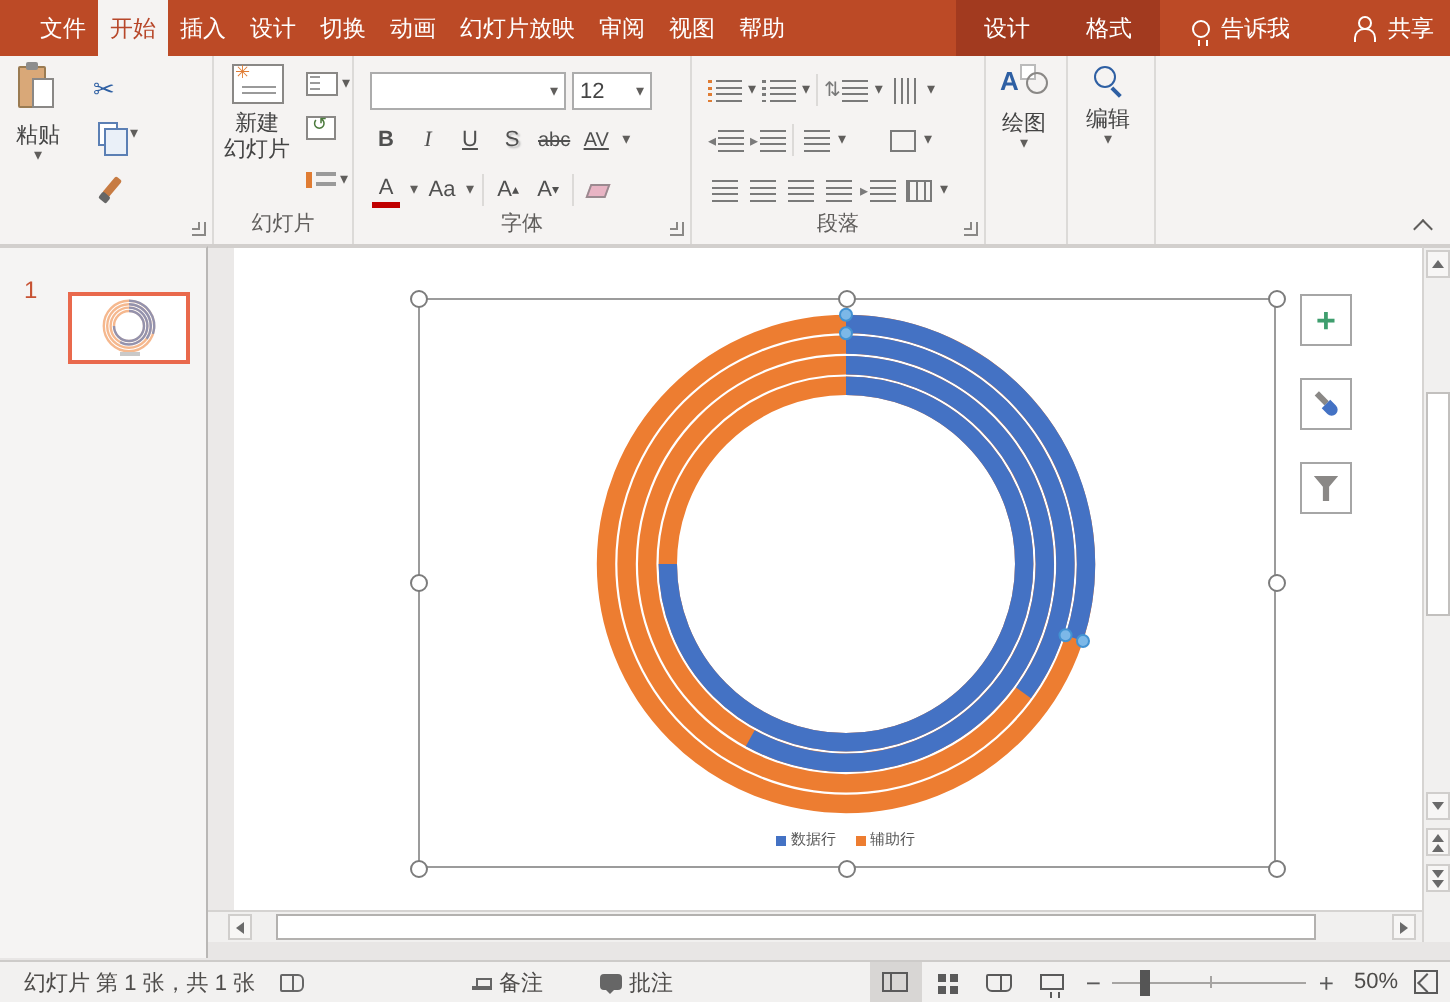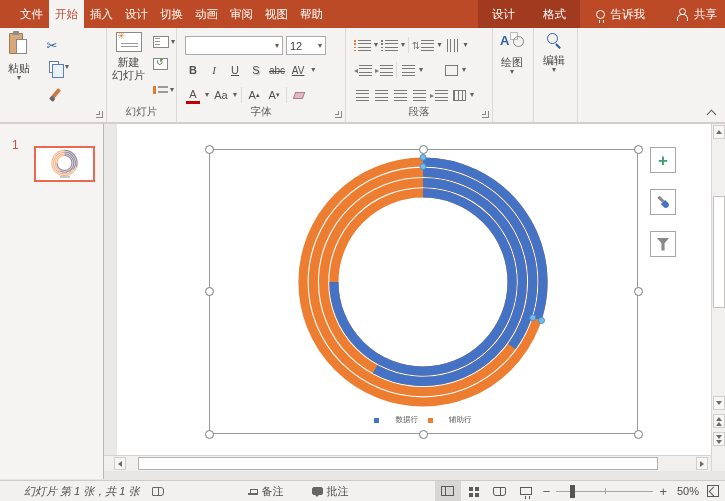--- a/index.html
+++ b/index.html
@@ -87,21 +87,21 @@
   #slide-num { position:absolute; left:12px; top:14px; color:#C75233; font-size:12px; }
   #thumb1 { position:absolute; left:34px; top:22px; width:61px; height:36px; background:#fff; border:2px solid #E9694C; cursor:pointer; }
   #thumb-legend { position:absolute; left:24px; bottom:2px; width:10px; height:2px; background:#c9c9c9; }
 
   #canvas { position:absolute; left:104px; top:123px; width:607px; height:332px; background:#EBE9E8; border-top:1px solid #D2CFCD; overflow:hidden; }
   #slide { position:absolute; left:13px; top:0; right:0; bottom:0; background:#fff; }
   #chart-svg { position:absolute; left:0; top:0; }
   #sel-rect { position:absolute; left:105px; top:25px; width:429px; height:285px; border:1px solid #9B9B9B; }
   .handle { position:absolute; width:9px; height:9px; background:#fff; border:1px solid #7C7C7C; border-radius:50%; cursor:pointer; }
   #legend { position:absolute; left:219px; top:291px; width:200px; text-align:center; font-size:7.5px; color:#595959; white-space:nowrap; }
-  .lg-item { display:inline-flex; align-items:center; gap:16px; margin:0 4px; }
+  .lg-item { display:inline-flex; align-items:center; gap:2px; margin:0 4px; }
   .lg-sq { width:5px; height:5px; display:inline-block; }
   .side-btn { position:absolute; left:546px; width:26px; height:26px; background:#fff; border:1px solid #A6A6A6; display:flex; align-items:center; justify-content:center; cursor:pointer; }
   .ico-chartplus { color:#3F9E6E; font-size:17px; font-weight:bold; line-height:17px; }
   .ico-brush { width:6px; height:14px; transform:rotate(-45deg); position:relative; }
   .ico-brush:before { content:""; position:absolute; left:1.5px; top:0; width:3px; height:7px; background:#8A8886; }
   .ico-brush:after { content:""; position:absolute; left:0; top:7px; width:6px; height:7px; background:#4472C4; border-radius:0 0 3px 3px; }
   .ico-funnel { width:13px; height:13px; background:#8A8886; clip-path:polygon(0 0,100% 0,62% 45%,62% 100%,38% 100%,38% 45%); }
 
   
   #vscroll { position:absolute; left:711px; top:123px; width:14px; height:348px; background:#F1F0EF; border-left:1px solid #D6D4D2; border-top:1px solid #D2CFCD; }
@@ -150,20 +150,21 @@
 </head>
 <body>
 
 <div id="tabbar">
   <div class="tab">文件</div>
   <div class="tab active">开始</div>
   <div class="tab">插入</div>
   <div class="tab">设计</div>
   <div class="tab">切换</div>
   <div class="tab">动画</div>
+  <div class="tab">幻灯片放映</div>
   <div class="tab">审阅</div>
   <div class="tab">视图</div>
   <div class="tab">帮助</div>
   <div id="ctx-tabs">
     <div class="tab">设计</div>
     <div class="tab">格式</div>
   </div>
   <div id="tb-right">
     <span class="bulb"></span>
     <span style="margin-right:26px;">告诉我</span>
@@ -440,21 +441,21 @@
   <div class="sc-btn" id="h-left">
       <span class="tri left"></span>
     </div>
   <div id="h-thumb"></div>
   <div class="sc-btn" id="h-right">
       <span class="tri right"></span>
     </div>
 </div>
 
 <div id="statusbar">
-  <div class="sitem" style="padding-left:24px;font-style:italic;">幻灯片 第 1 张，共 1 张</div>
+  <div class="sitem" style="padding-left:12px;">幻灯片 第 1 张，共 1 张</div>
   <div class="sitem">
       <span class="ico-book"></span>
     </div>
   <div class="sitem" style="margin-left:72px;font-family:Liberation Serif, serif;">
     <span class="ico-notes"></span>
     <span>备注</span>
   </div>
   <div class="sitem" style="margin-left:16px;">
     <span class="ico-bubble"></span>
     <span>批注</span>

